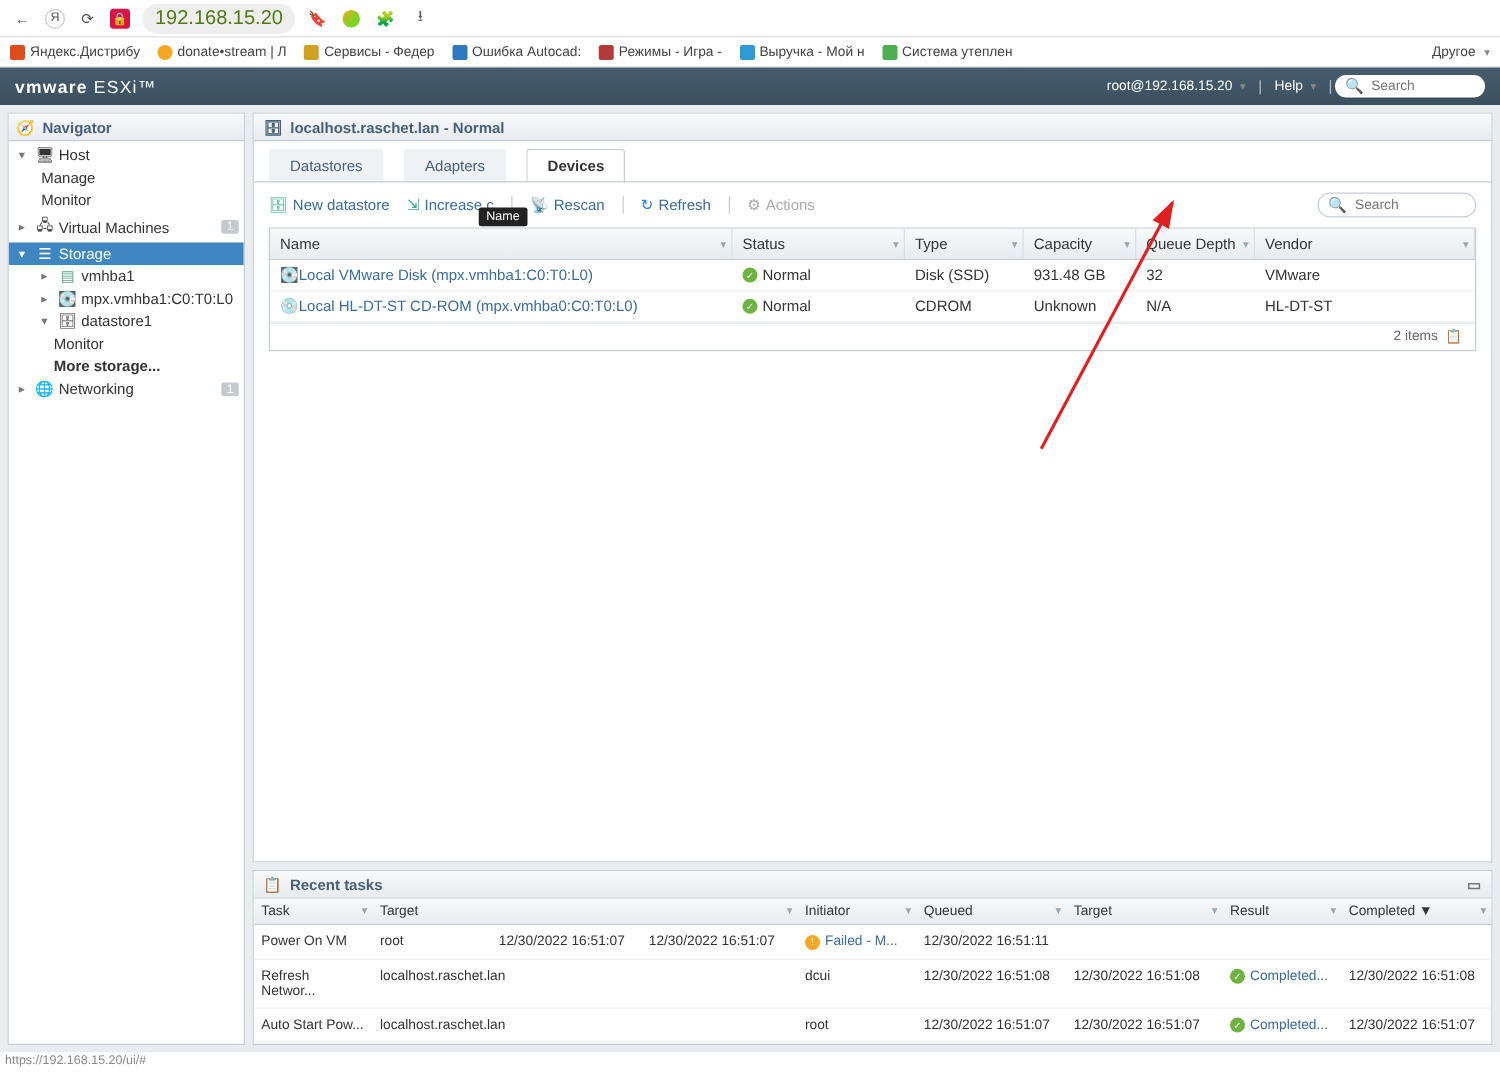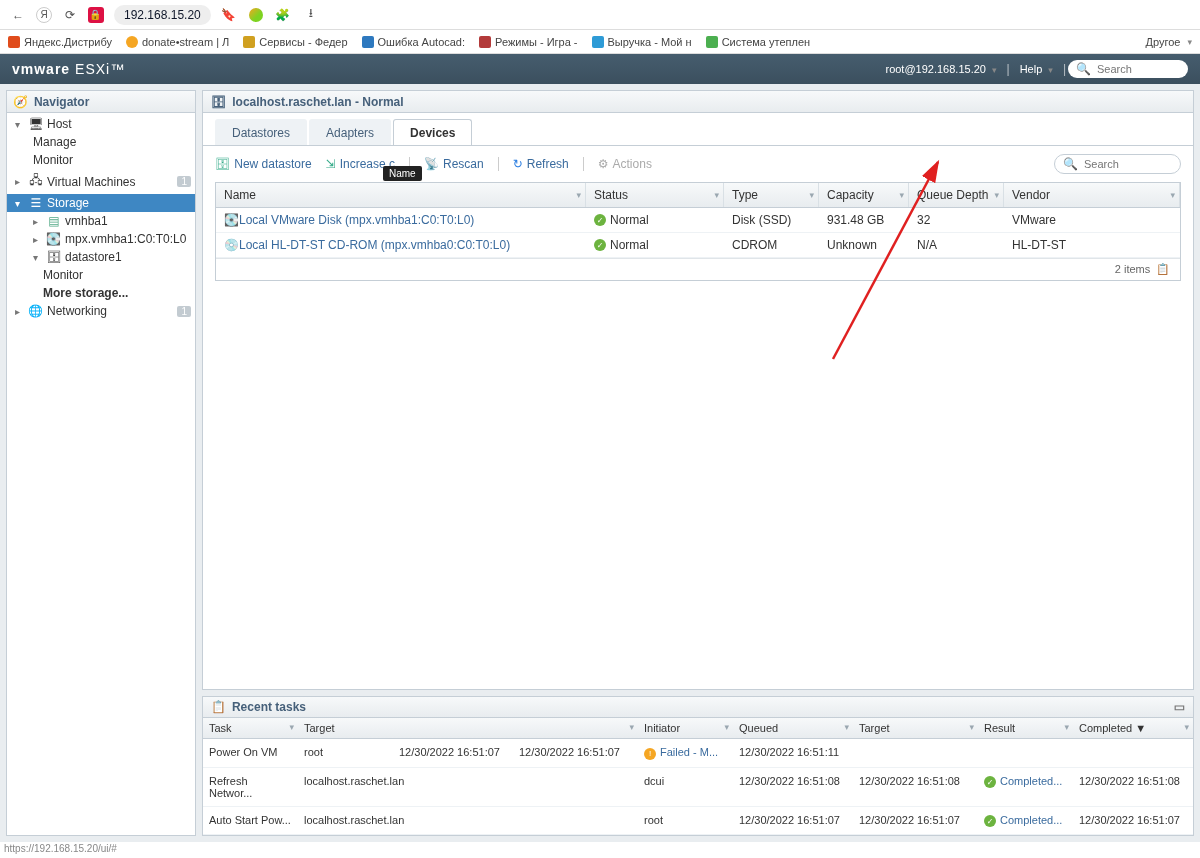--- a/index.html
+++ b/index.html
@@ -1,20 +1,20 @@
 <!DOCTYPE html>
 <html><head>
 <meta charset="utf-8">
 <style>
  html,body{margin:0;padding:0;font-family:Arial,Helvetica,sans-serif;font-size:12px;color:#333;background:#fff;height:858px;width:1200px;overflow:hidden}
  *{box-sizing:border-box}
  
  .br-top{height:30px;display:flex;align-items:center;padding:0 10px;gap:10px;border-bottom:1px solid #ddd}
  .br-icn{width:16px;height:16px;display:flex;align-items:center;justify-content:center;color:#555;cursor:pointer}
- .url-pill{background:#eee;border-radius:12px;padding:3px 10px;color:#0f172a;font-size:12px}
+ .url-pill{background:#eee;border-radius:12px;padding:3px 10px;color:#4d7c0f;font-size:16px}
  .br-title{flex:1;text-align:center;font-size:13px;color:#333}
  .br-right{display:flex;gap:12px;align-items:center}
  .dot-g{width:14px;height:14px;border-radius:50%;background:linear-gradient(135deg,#f5a623,#7ed321 60%)}
  .bm-bar{height:24px;display:flex;align-items:center;padding:0 8px;gap:14px;font-size:11px;color:#444;border-bottom:1px solid #ddd;overflow:hidden}
  .bm{display:flex;align-items:center;gap:4px;white-space:nowrap;cursor:pointer}
  .bm .ico{width:12px;height:12px;border-radius:2px;flex-shrink:0}
  .bm-spacer{flex:1}
  
  .esxi-bar{height:30px;background:linear-gradient(#465d6e,#3b4f5e);display:flex;align-items:center;color:#fff;padding:0 12px}
  .esxi-logo{font-size:14px;letter-spacing:1px}
@@ -35,21 +35,21 @@
  .tw{width:10px;color:#777;font-size:10px}
  .ti{width:14px;display:flex;justify-content:center}
  .badge{position:absolute;right:4px;background:#c3cbd1;color:#fff;font-size:10px;border-radius:2px;padding:0 4px}
  .tree-row .lbl{flex:1;overflow:hidden;text-overflow:ellipsis}
  .lvl1{padding-left:26px}
  .lvl2{padding-left:36px}
  
  .content{flex:1;display:flex;flex-direction:column;gap:6px;min-width:0}
  .panel{background:#fff;border:1px solid #c5ced6}
  .ctx-hd{height:22px;background:linear-gradient(#f7f9fa,#e8ecef);border-bottom:1px solid #c5ced6;display:flex;align-items:center;padding:0 8px;gap:6px;font-weight:bold;color:#46607a}
- .tabs{display:flex;padding:6px 12px 0 12px;gap:2px}
+ .tabs{display:flex;padding:6px 12px 0 12px;gap:16px}
  .tab{padding:6px 16px;background:#eef2f5;border:1px solid transparent;border-bottom:none;cursor:pointer;font-size:12px;color:#46607a;border-radius:3px 3px 0 0}
  .tab.act{background:#fff;border-color:#c5ced6;font-weight:bold;color:#333}
  .tab-body{border-top:1px solid #c5ced6;margin-top:-1px}
  .toolbar{display:flex;align-items:center;padding:8px 12px;gap:14px;font-size:12px;color:#3a6b9e;position:relative}
  .tb-btn{display:flex;align-items:center;gap:4px;cursor:pointer}
  .tb-sep{width:1px;height:14px;background:#ccc}
  .tb-muted{color:#aaa}
  .tb-search{margin-left:auto}
  .srch-box{border:1px solid #c5ced6;border-radius:10px;padding:2px 8px;display:flex;align-items:center;gap:4px}
  .srch-box input{border:none;outline:none;font-size:11px;width:90px}

